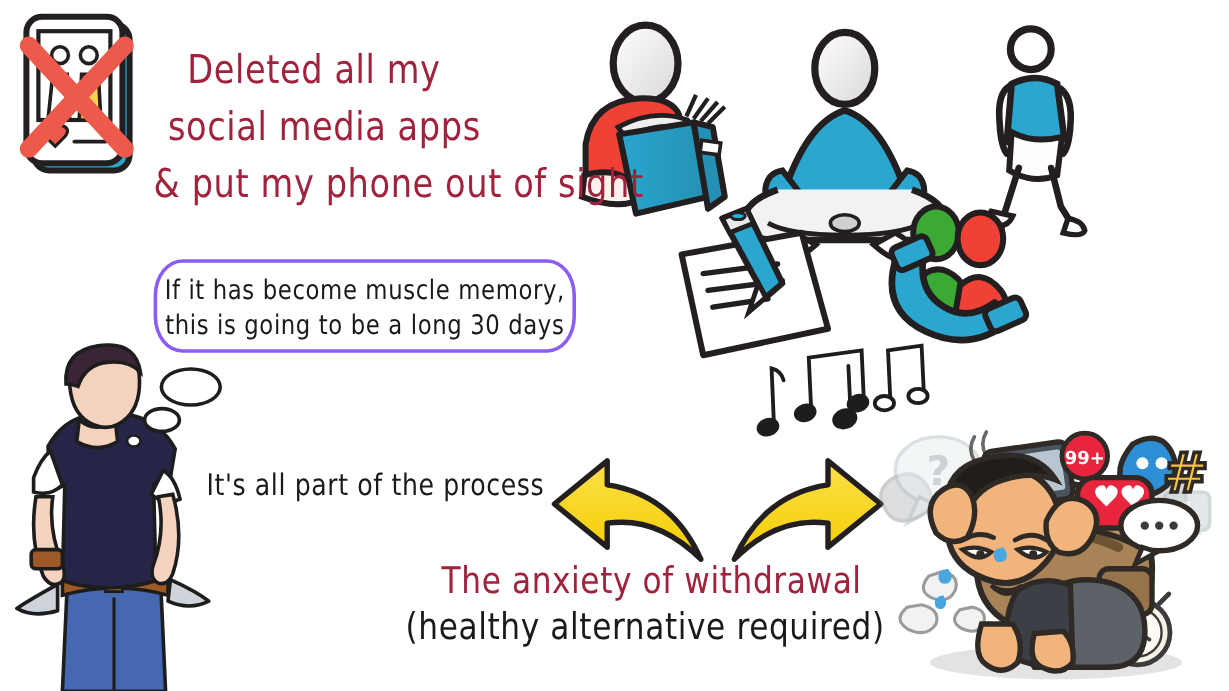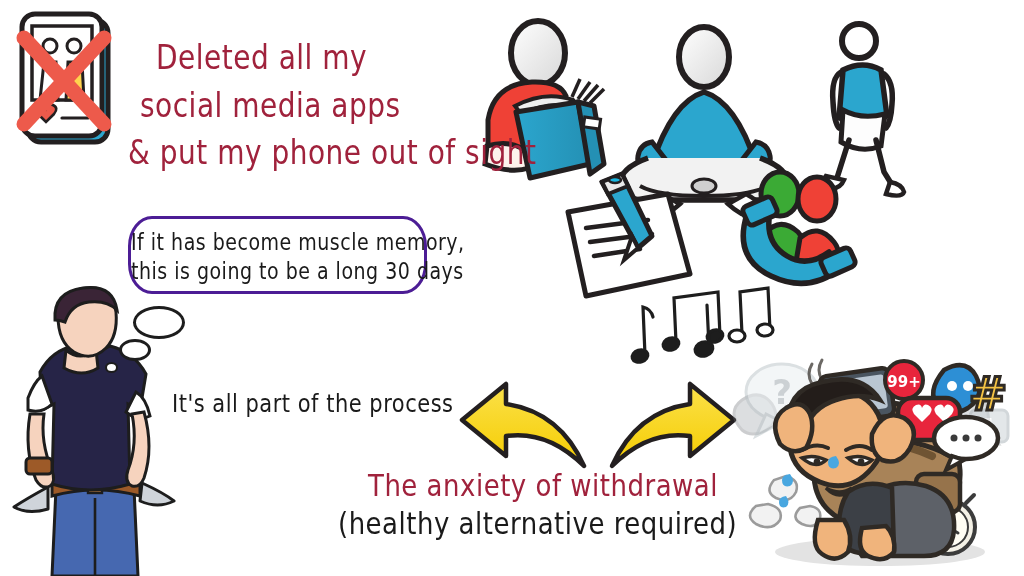--- a/index.html
+++ b/index.html
@@ -25,22 +25,22 @@
   .crimson{color:#A0223C;}
   .ink{color:#1a1a1a;}
 
   #headline{left:128px;top:46px;font-size:28px;line-height:40px;}
   #headline .l1{display:block;padding-left:28px;}
   #headline .l2{display:block;padding-left:12px;}
   #headline .l3{display:block;padding-left:0px;}
 
   
   #bubble{
-    left:128px;top:216px;width:299px;height:78px;
-    border:3px solid #4c1d95;border-radius:24px/30px;
+    left:128px;top:216px;width:352px;height:78px;
+    border:3px solid #8b5cf6;border-radius:24px/30px;
     background:#fff;box-sizing:border-box;
   }
   #bubble .btxt{
     position:absolute;left:0;top:9px;width:100%;
     text-align:center;font-size:19px;line-height:29px;color:#1a1a1a;
   }
   .bub-dot{border:3px solid #1d1d1d;border-radius:50%;background:#fff;}
   #bdot1{left:133px;top:306px;width:46px;height:27px;}
   #bdot2{left:119px;top:339px;width:26px;height:16px;}
   #bdot3{left:105px;top:362px;width:9px;height:7px;border-width:2.5px;}

